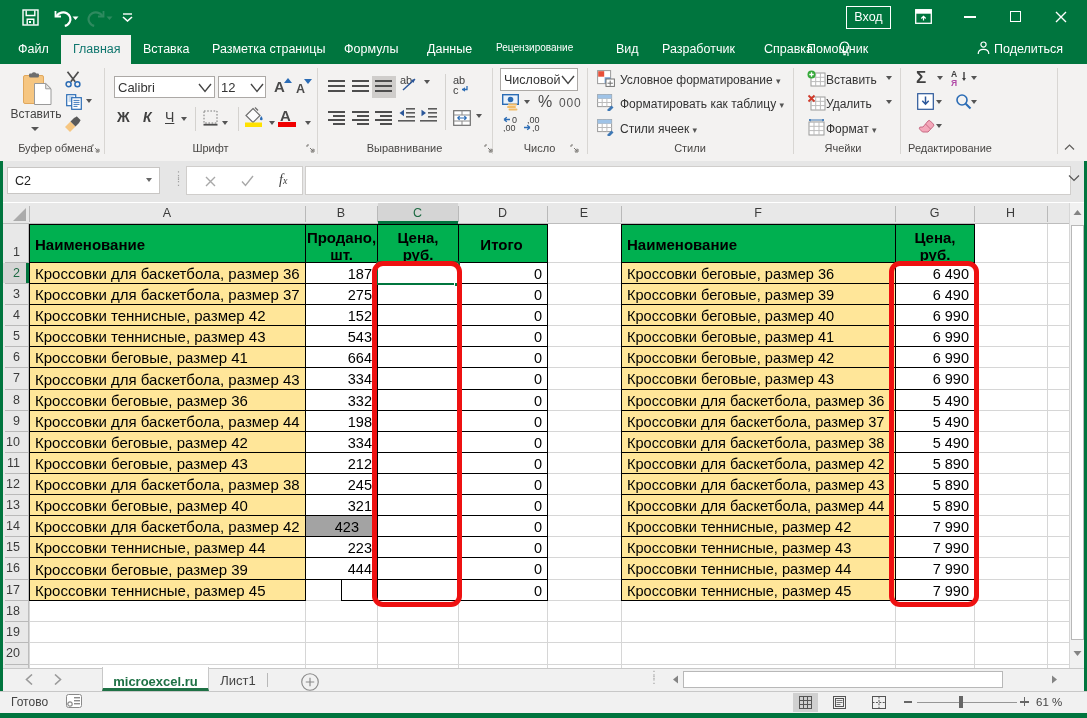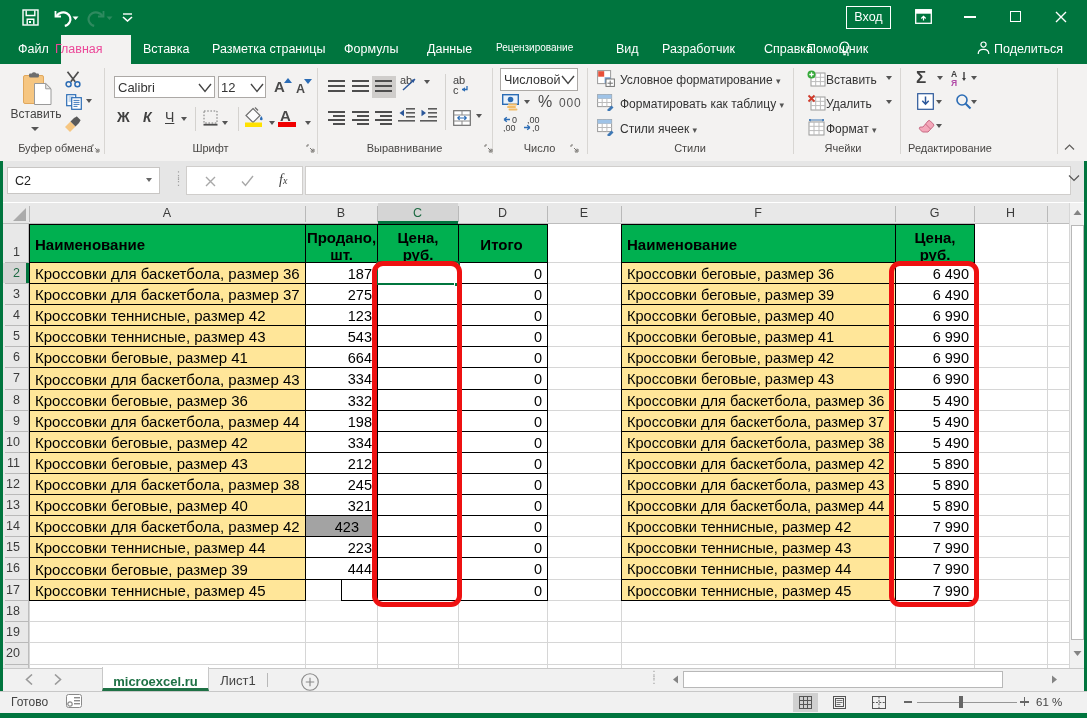--- a/index.html
+++ b/index.html
@@ -36,21 +36,21 @@
 <path d="M8.5 11.5 l0 -4 M6.3 9.5 l2.2 -2.2 l2.2 2.2" stroke="#fff" stroke-width="1.2" fill="none"></path>
     </svg>
 <div class="ab" style="left:964px;top:16px;width:12px;height:2px;background:#fff;"></div>
 <div class="ab" style="left:1010px;top:11px;width:11px;height:11px;border:1.4px solid #fff;"></div>
 <svg class="ab" style="left:1055px;top:11px;" width="12" height="12" viewBox="0 0 12 12">
 <path d="M1 1 L11 11 M11 1 L1 11" stroke="#fff" stroke-width="1.4"></path>
     </svg>
 <div class="ab" style="left:0;top:35px;width:1087px;height:29px;background:#00753E;"></div>
 <div class="ab" style="left:61px;top:35px;width:70px;height:29px;background:#f3f2f1;"></div>
 <div class="ab" style="left:18px;top:42px;color:#fff;font-size:12.5px;">Файл</div>
-<div class="ab" style="left:55px;top:42px;color:#ec4899;font-size:12.5px;">Главная</div>
+<div class="ab" style="left:73px;top:42px;color:#0f766e;font-size:12.5px;">Главная</div>
 <div class="ab" style="left:143px;top:42px;color:#fff;font-size:12.5px;">Вставка</div>
 <div class="ab" style="left:212px;top:42px;color:#fff;font-size:12.5px;">Разметка страницы</div>
 <div class="ab" style="left:344px;top:42px;color:#fff;font-size:12.5px;">Формулы</div>
 <div class="ab" style="left:427px;top:42px;color:#fff;font-size:12.5px;">Данные</div>
 <div class="ab" style="left:496px;top:42px;color:#fff;font-size:10px;">Рецензирование</div>
 <div class="ab" style="left:616px;top:42px;color:#fff;font-size:12.5px;">Вид</div>
 <div class="ab" style="left:662px;top:42px;color:#fff;font-size:12.5px;">Разработчик</div>
 <div class="ab" style="left:764px;top:42px;color:#fff;font-size:12.5px;">Справка</div>
 <svg class="ab" style="left:838px;top:41px;" width="13" height="15" viewBox="0 0 13 15">
 <path d="M6.5 1 a4.3 4.3 0 0 1 2.5 7.8 c-.6.5-.8 1-.8 1.7 h-3.4 c0-.7-.2-1.2-.8-1.7 A4.3 4.3 0 0 1 6.5 1 z" fill="none" stroke="#fff" stroke-width="1.1"></path>
@@ -432,21 +432,21 @@
 <div class="ab" style="left:458px;top:262.0px;width:90px;height:22.0px;background:#fff;border:1px solid #000;font-size:14.5px;font-weight:normal;color:#000;text-align:right;line-height:22.0px;padding-right:5px;padding-left:2px;white-space:nowrap;overflow:hidden;">0</div>
 <div class="ab" style="left:621px;top:262.0px;width:275px;height:22.0px;background:#FFE699;border:1px solid #000;font-size:14.6px;font-weight:normal;color:#000;text-align:left;line-height:22.0px;padding-left:5px;padding-right:5px;white-space:nowrap;overflow:hidden;">Кроссовки беговые, размер 36</div>
 <div class="ab" style="left:895px;top:262.0px;width:80px;height:22.0px;background:#fff;border:1px solid #000;font-size:14.5px;font-weight:normal;color:#000;text-align:right;line-height:22.0px;padding-right:5px;padding-left:2px;white-space:nowrap;overflow:hidden;">6 490</div>
 <div class="ab" style="left:29px;top:283.0px;width:277px;height:22.0px;background:#FFE699;border:1px solid #000;font-size:15px;font-weight:normal;color:#000;text-align:left;line-height:22.0px;padding-left:5px;padding-right:5px;white-space:nowrap;overflow:hidden;">Кроссовки для баскетбола, размер 37</div>
 <div class="ab" style="left:305px;top:283.0px;width:73px;height:22.0px;background:#fff;border:1px solid #000;font-size:14.5px;font-weight:normal;color:#000;text-align:right;line-height:22.0px;padding-right:5px;padding-left:2px;white-space:nowrap;overflow:hidden;">275</div>
 <div class="ab" style="left:377px;top:283.0px;width:82px;height:22.0px;background:#fff;border:1px solid #000;font-size:15px;font-weight:normal;color:#000;text-align:left;line-height:22.0px;padding-left:5px;padding-right:5px;white-space:nowrap;overflow:hidden;"></div>
 <div class="ab" style="left:458px;top:283.0px;width:90px;height:22.0px;background:#fff;border:1px solid #000;font-size:14.5px;font-weight:normal;color:#000;text-align:right;line-height:22.0px;padding-right:5px;padding-left:2px;white-space:nowrap;overflow:hidden;">0</div>
 <div class="ab" style="left:621px;top:283.0px;width:275px;height:22.0px;background:#FFE699;border:1px solid #000;font-size:14.6px;font-weight:normal;color:#000;text-align:left;line-height:22.0px;padding-left:5px;padding-right:5px;white-space:nowrap;overflow:hidden;">Кроссовки беговые, размер 39</div>
 <div class="ab" style="left:895px;top:283.0px;width:80px;height:22.0px;background:#fff;border:1px solid #000;font-size:14.5px;font-weight:normal;color:#000;text-align:right;line-height:22.0px;padding-right:5px;padding-left:2px;white-space:nowrap;overflow:hidden;">6 490</div>
 <div class="ab" style="left:29px;top:304.0px;width:277px;height:22.0px;background:#FFE699;border:1px solid #000;font-size:15px;font-weight:normal;color:#000;text-align:left;line-height:22.0px;padding-left:5px;padding-right:5px;white-space:nowrap;overflow:hidden;">Кроссовки теннисные, размер 42</div>
-<div class="ab" style="left:305px;top:304.0px;width:73px;height:22.0px;background:#fff;border:1px solid #000;font-size:14.5px;font-weight:normal;color:#000;text-align:right;line-height:22.0px;padding-right:5px;padding-left:2px;white-space:nowrap;overflow:hidden;">123</div>
+<div class="ab" style="left:305px;top:304.0px;width:73px;height:22.0px;background:#fff;border:1px solid #000;font-size:14.5px;font-weight:normal;color:#000;text-align:right;line-height:22.0px;padding-right:5px;padding-left:2px;white-space:nowrap;overflow:hidden;">152</div>
 <div class="ab" style="left:377px;top:304.0px;width:82px;height:22.0px;background:#fff;border:1px solid #000;font-size:15px;font-weight:normal;color:#000;text-align:left;line-height:22.0px;padding-left:5px;padding-right:5px;white-space:nowrap;overflow:hidden;"></div>
 <div class="ab" style="left:458px;top:304.0px;width:90px;height:22.0px;background:#fff;border:1px solid #000;font-size:14.5px;font-weight:normal;color:#000;text-align:right;line-height:22.0px;padding-right:5px;padding-left:2px;white-space:nowrap;overflow:hidden;">0</div>
 <div class="ab" style="left:621px;top:304.0px;width:275px;height:22.0px;background:#FFE699;border:1px solid #000;font-size:14.6px;font-weight:normal;color:#000;text-align:left;line-height:22.0px;padding-left:5px;padding-right:5px;white-space:nowrap;overflow:hidden;">Кроссовки беговые, размер 40</div>
 <div class="ab" style="left:895px;top:304.0px;width:80px;height:22.0px;background:#fff;border:1px solid #000;font-size:14.5px;font-weight:normal;color:#000;text-align:right;line-height:22.0px;padding-right:5px;padding-left:2px;white-space:nowrap;overflow:hidden;">6 990</div>
 <div class="ab" style="left:29px;top:325.0px;width:277px;height:22.0px;background:#FFE699;border:1px solid #000;font-size:15px;font-weight:normal;color:#000;text-align:left;line-height:22.0px;padding-left:5px;padding-right:5px;white-space:nowrap;overflow:hidden;">Кроссовки теннисные, размер 43</div>
 <div class="ab" style="left:305px;top:325.0px;width:73px;height:22.0px;background:#fff;border:1px solid #000;font-size:14.5px;font-weight:normal;color:#000;text-align:right;line-height:22.0px;padding-right:5px;padding-left:2px;white-space:nowrap;overflow:hidden;">543</div>
 <div class="ab" style="left:377px;top:325.0px;width:82px;height:22.0px;background:#fff;border:1px solid #000;font-size:15px;font-weight:normal;color:#000;text-align:left;line-height:22.0px;padding-left:5px;padding-right:5px;white-space:nowrap;overflow:hidden;"></div>
 <div class="ab" style="left:458px;top:325.0px;width:90px;height:22.0px;background:#fff;border:1px solid #000;font-size:14.5px;font-weight:normal;color:#000;text-align:right;line-height:22.0px;padding-right:5px;padding-left:2px;white-space:nowrap;overflow:hidden;">0</div>
 <div class="ab" style="left:621px;top:325.0px;width:275px;height:22.0px;background:#FFE699;border:1px solid #000;font-size:14.6px;font-weight:normal;color:#000;text-align:left;line-height:22.0px;padding-left:5px;padding-right:5px;white-space:nowrap;overflow:hidden;">Кроссовки беговые, размер 41</div>
 <div class="ab" style="left:895px;top:325.0px;width:80px;height:22.0px;background:#fff;border:1px solid #000;font-size:14.5px;font-weight:normal;color:#000;text-align:right;line-height:22.0px;padding-right:5px;padding-left:2px;white-space:nowrap;overflow:hidden;">6 990</div>

